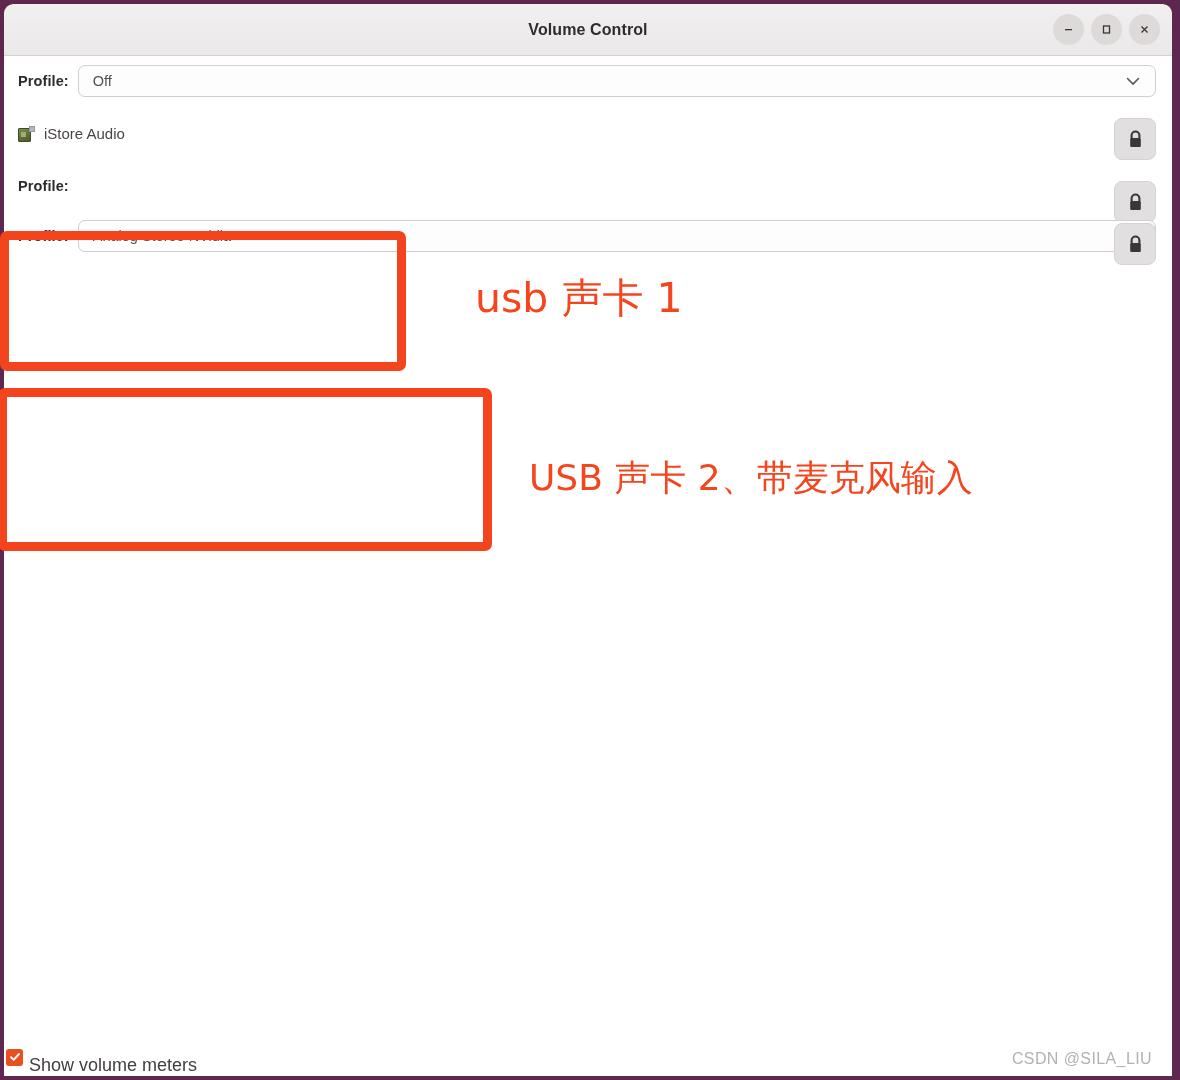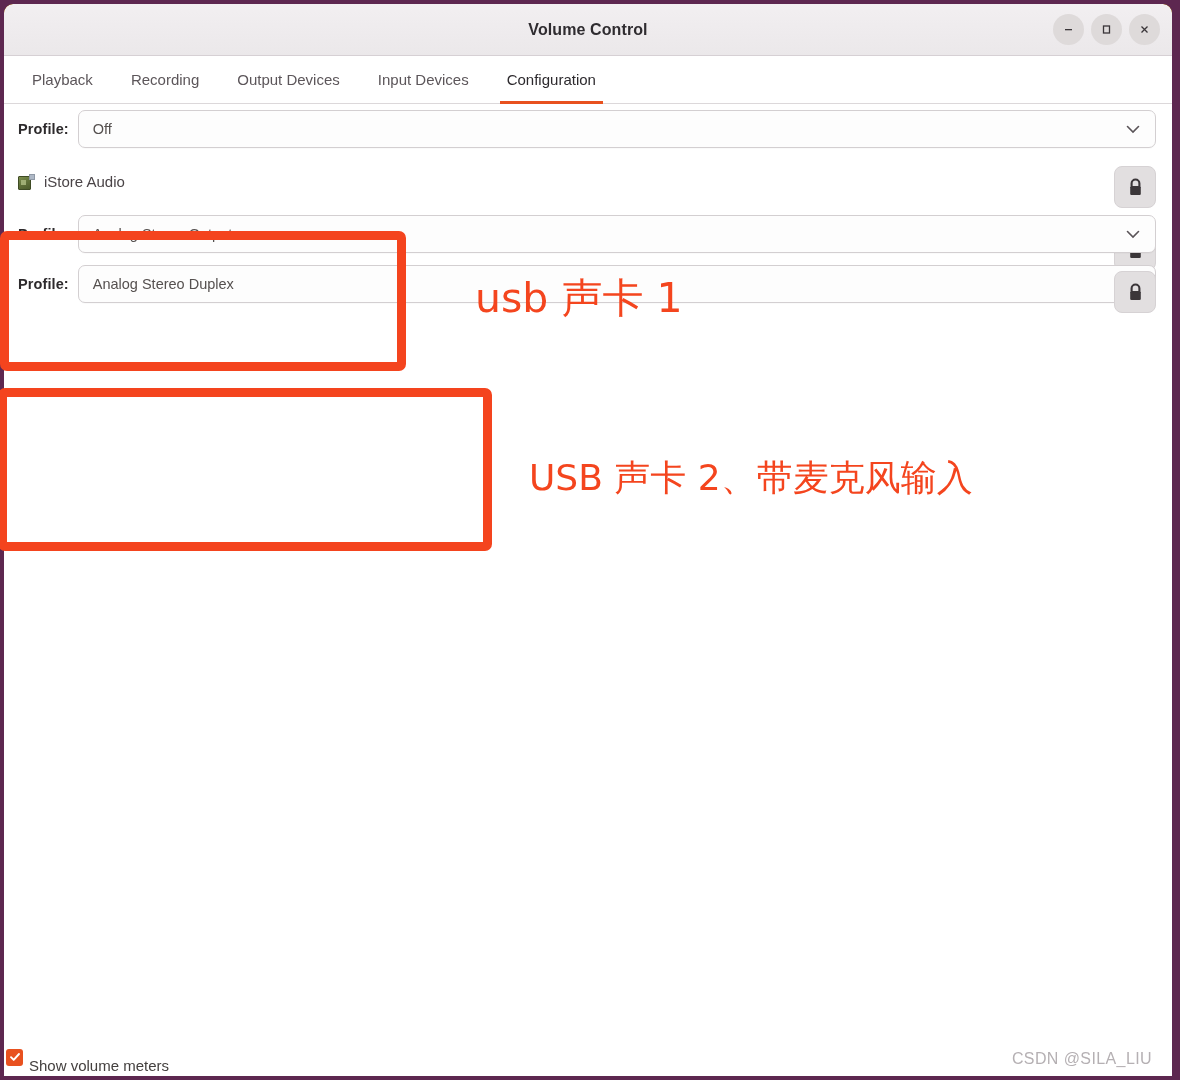--- a/index.html
+++ b/index.html
@@ -160,21 +160,21 @@
     font-size: 14.5px;
     font-weight: bold;
     color: #2e2b2d;
     flex: 0 0 auto;
     margin-right: 9px;
     letter-spacing: .1px;
   }
   .combo {
     position: relative;
     flex: 1 1 auto;
-    height: 38px;
+    height: 32px;
     background: #fdfdfd;
     border: 1px solid #d3cfd1;
     border-radius: 7px;
     display: flex;
     align-items: center;
     padding: 0 14px;
     font-size: 14.5px;
     color: #55504f;
     box-shadow: 0 1px 0 rgba(0,0,0,.02);
   }
@@ -213,21 +213,21 @@
     border-radius: 3px;
     background: #e8511f;
     display: flex;
     align-items: center;
     justify-content: center;
     margin-right: 6px;
     flex: 0 0 auto;
   }
   .chk svg { display: block; }
   #chk-label {
-    font-size: 15px;
+    font-size: 18px;
     color: #44403f;
     margin-top: 16px;
   }
   #watermark {
     position: absolute;
     right: 20px;
     bottom: 8px;
     font-size: 16px;
     color: #b5b0b3;
     letter-spacing: .4px;
@@ -268,37 +268,20 @@
         </svg>
       </div>
       <div class="winbtn">
         <svg width="13" height="13" viewBox="0 0 13 13" aria-hidden="true">
           <path d="M3.5 3.5 L9.5 9.5 M9.5 3.5 L3.5 9.5" stroke="#3a3539" stroke-width="1.3" fill="none"></path>
         </svg>
       </div>
     </div>
   </div>
 
-  <div id="tabbar">
-    <div class="tab">
-        <span>Playback</span>
-      </div>
-    <div class="tab">
-        <span>Recording</span>
-      </div>
-    <div class="tab">
-        <span>Output Devices</span>
-      </div>
-    <div class="tab">
-        <span>Input Devices</span>
-      </div>
-    <div class="tab active">
-        <span>Configuration</span>
-      </div>
-  </div>
 
   <div id="content">
 
     <div class="card">
       <div class="card-row">
         <span class="profile-label">Profile:</span>
         <div class="combo">
           <span>Off</span>
           <span class="chev">
             <svg width="14" height="9" viewBox="0 0 14 9" aria-hidden="true">
@@ -319,42 +302,34 @@
       <div class="card-head">
         <span class="dev-icon">
           <span class="body"></span>
             <span class="chip"></span>
             <span class="tab1"></span>
         </span>
         <span class="dev-name">iStore Audio</span>
       </div>
       <div class="card-row">
         <span class="profile-label">Profile:</span>
-        <div class="combo">
-          <span>Analog Stereo Output</span>
-          <span class="chev">
-            <svg width="14" height="9" viewBox="0 0 14 9" aria-hidden="true">
-                <path d="M1.5 1.5 L7 7 L12.5 1.5" stroke="#5a5458" stroke-width="1.6" fill="none" stroke-linecap="round"></path>
-              </svg>
-          </span>
-        </div>
       </div>
       <div class="lockbtn" style="top:12px;">
         <svg width="17" height="19" viewBox="0 0 17 19" aria-hidden="true">
           <path d="M4.6 8 V5.4 a3.9 3.9 0 0 1 7.8 0 V8" stroke="#3b3639" stroke-width="2.1" fill="none"></path>
           <rect x="3.2" y="8" width="10.6" height="9" rx="1.2" fill="#3b3639"></rect>
         </svg>
       </div>
     </div>
 
     <div class="card">
       <div class="card-row">
         <span class="profile-label">Profile:</span>
         <div class="combo">
-          <span>Analog Stereo Duplex</span>
+          <span>Analog Stereo NVidia</span>
           <span class="chev">
             <svg width="14" height="9" viewBox="0 0 14 9" aria-hidden="true">
                 <path d="M1.5 1.5 L7 7 L12.5 1.5" stroke="#5a5458" stroke-width="1.6" fill="none" stroke-linecap="round"></path>
               </svg>
           </span>
         </div>
       </div>
       <div class="lockbtn" style="top:12px;">
         <svg width="17" height="19" viewBox="0 0 17 19" aria-hidden="true">
           <path d="M4.6 8 V5.4 a3.9 3.9 0 0 1 7.8 0 V8" stroke="#3b3639" stroke-width="2.1" fill="none"></path>

